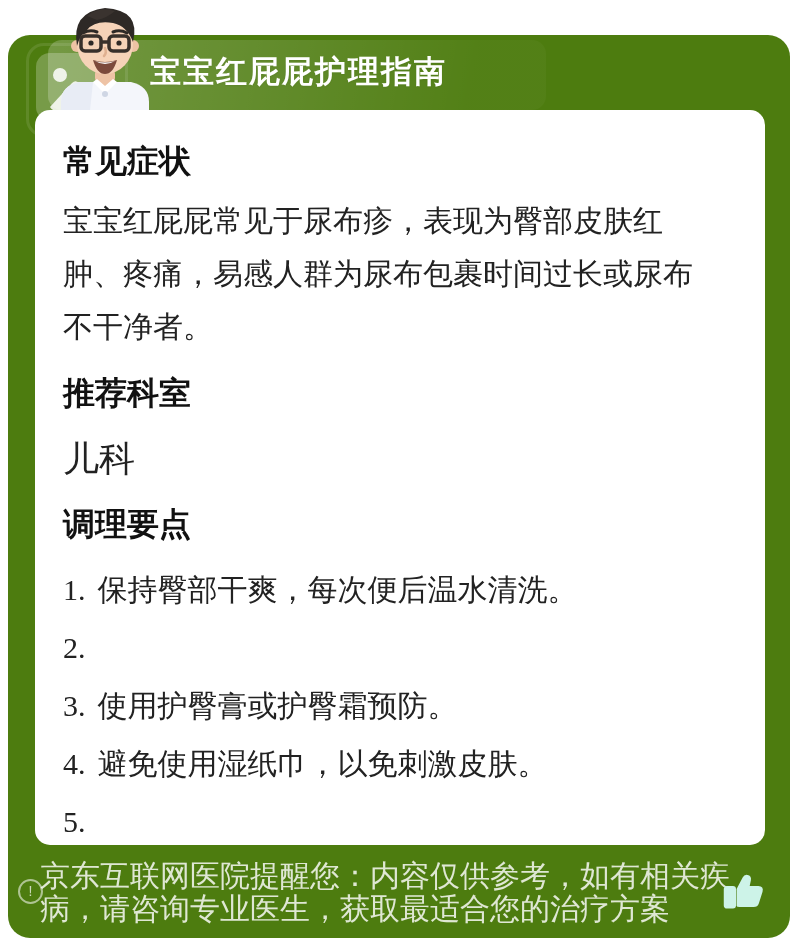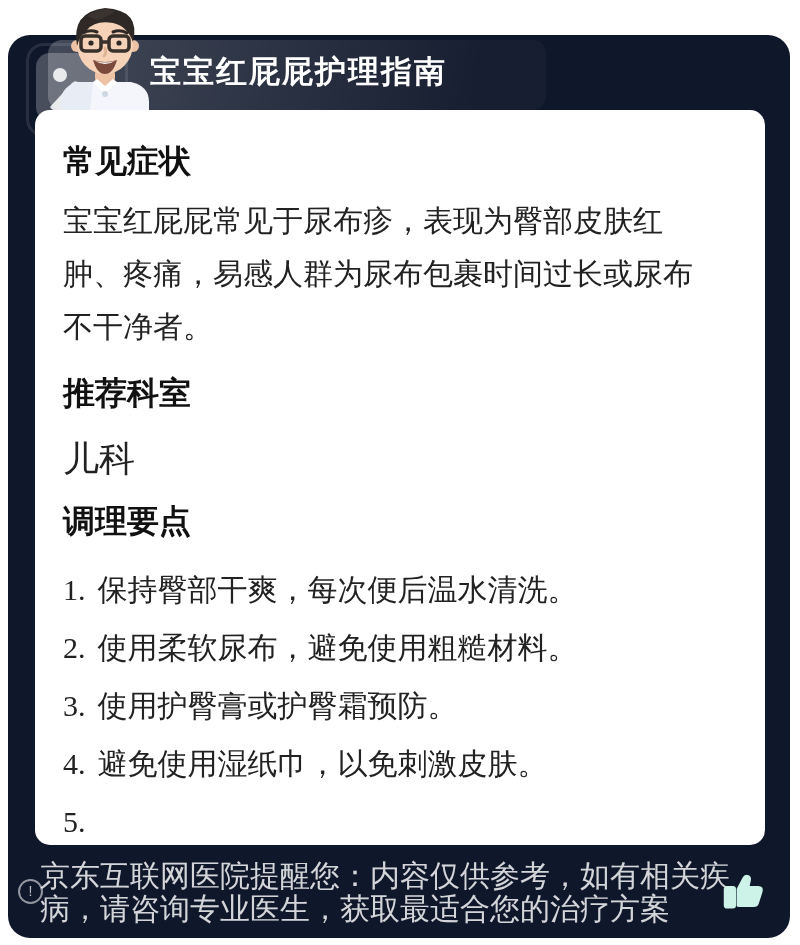--- a/index.html
+++ b/index.html
@@ -2,21 +2,21 @@
 <html><head>
 <meta charset="utf-8">
 <style>
   html,body{margin:0;padding:0;}
   body{
     width:800px;height:945px;background:#ffffff;position:relative;overflow:hidden;
     font-family:"Liberation Sans","DejaVu Sans",sans-serif;
   }
   .teal-container{
     position:absolute;left:8px;top:35px;width:782px;height:903px;
-    background:#0f172a;border-radius:22px;
+    background:#4d7c0f;border-radius:22px;
   }
   .header-highlight{
     position:absolute;left:40px;top:5px;width:498px;height:70px;
     background:linear-gradient(100deg,rgba(255,255,255,0.22),rgba(255,255,255,0.03) 85%);
     border-radius:14px;
   }
   .photo-badge{
     position:absolute;left:28px;top:18px;width:76px;height:68px;
     background:rgba(255,255,255,0.24);border-radius:14px;
   }
@@ -34,21 +34,21 @@
   .content-card{
     position:absolute;left:27px;top:75px;width:730px;height:735px;
     background:#ffffff;border-radius:15px;box-sizing:border-box;
     padding:24px 30px 0 28px;overflow:hidden;
   }
   .content-card h2{
     font-size:32px;line-height:38px;font-weight:bold;color:#111111;margin:0;
   }
   .h-first{margin-top:8px !important;}
   .h-dept{margin-top:24px !important;font-family:Liberation Mono, monospace;}
-  .h-tips{margin-top:28px !important;font-family:Liberation Mono, monospace;}
+  .h-tips{margin-top:28px !important;}
   .symptom-text{
     font-size:30px;line-height:53px;color:#222222;margin:14px 0 0 0;width:640px;
   }
   .dept-text{
     font-size:36px;line-height:36px;color:#222222;margin:26px 0 0 0;
   }
   .tips-list{margin-top:28px;}
   .tip-item{
     font-size:30px;line-height:37px;color:#222222;margin:0 0 21px 0;
     display:flex;align-items:baseline;
@@ -130,21 +130,20 @@
     <p class="dept-text">儿科</p>
 
     <h2 class="h-tips">调理要点</h2>
     <div class="tips-list">
       <div class="tip-item">
         <span class="tip-num">1.</span>
         <span>保持臀部干爽，每次便后温水清洗。</span>
       </div>
       <div class="tip-item">
         <span class="tip-num">2.</span>
-        <span>使用柔软尿布，避免使用粗糙材料。</span>
       </div>
       <div class="tip-item">
         <span class="tip-num">3.</span>
         <span>使用护臀膏或护臀霜预防。</span>
       </div>
       <div class="tip-item">
         <span class="tip-num">4.</span>
         <span>避免使用湿纸巾，以免刺激皮肤。</span>
       </div>
       <div class="tip-item">

